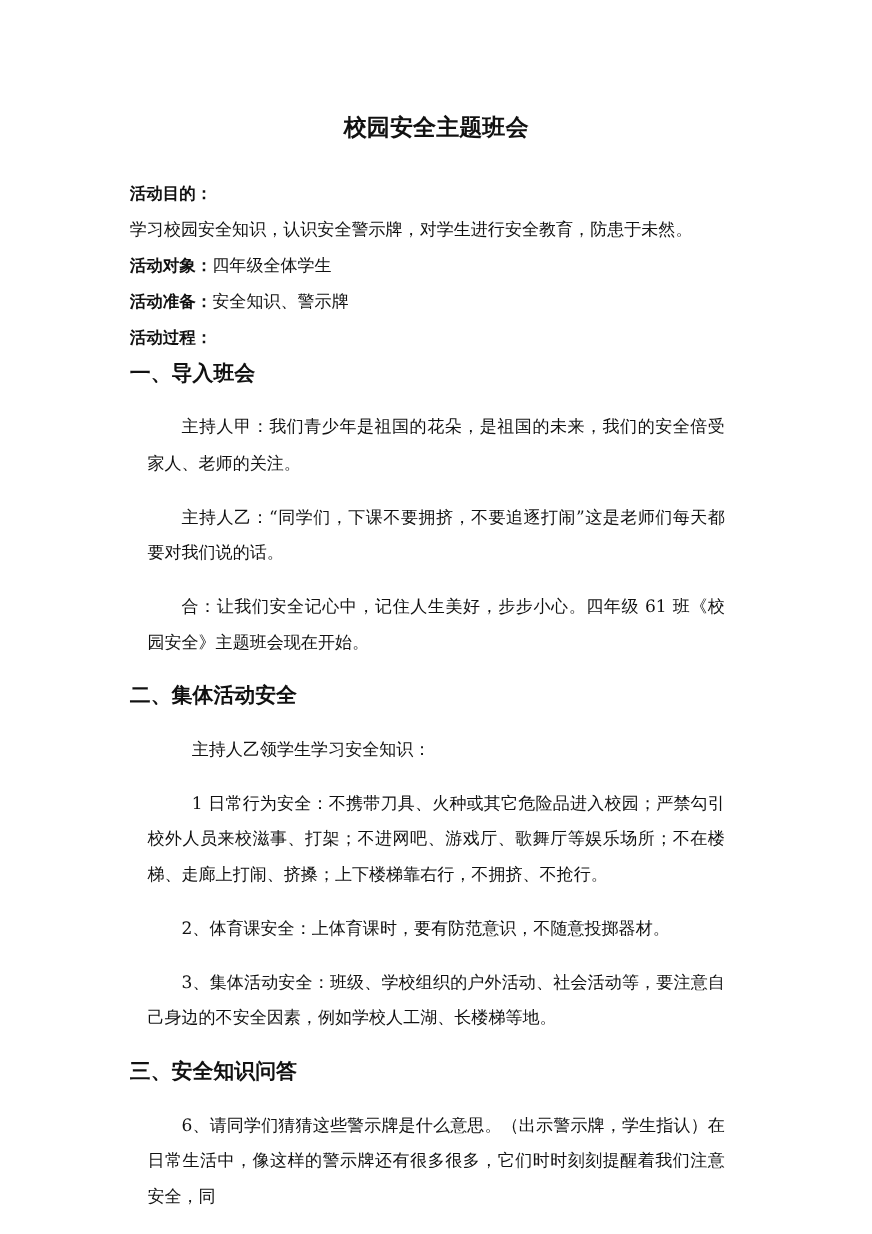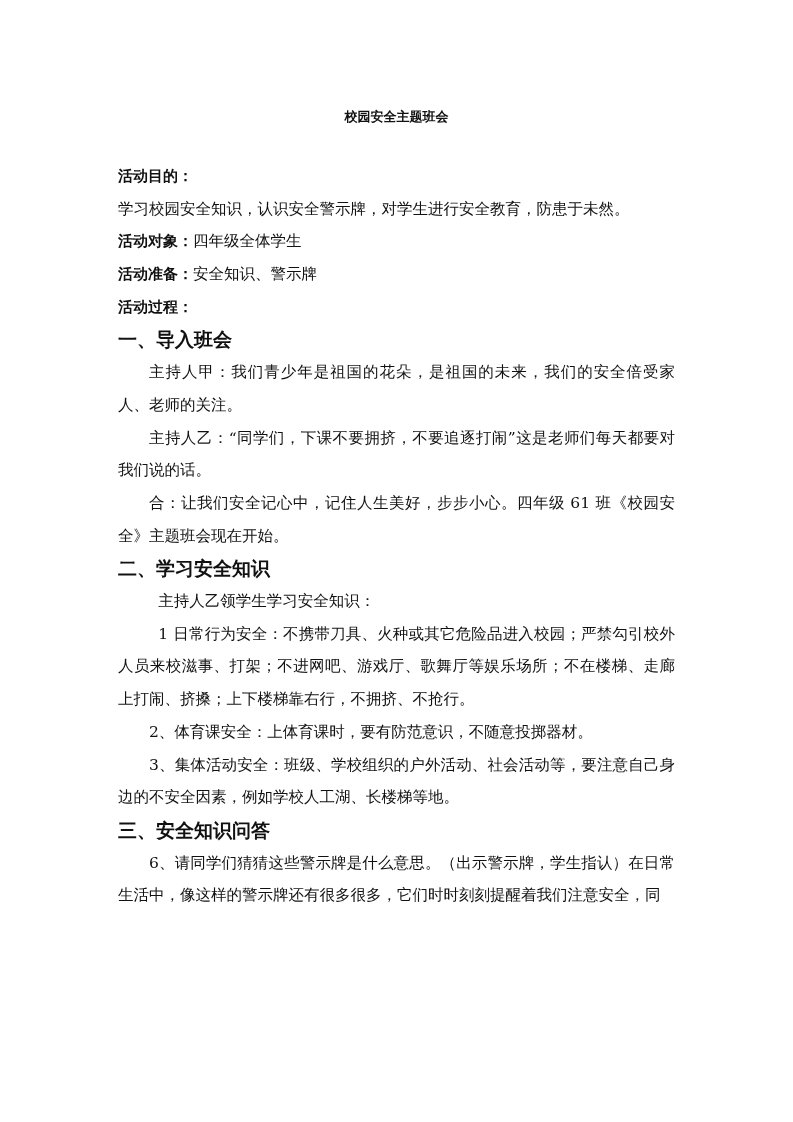--- a/index.html
+++ b/index.html
@@ -5,25 +5,25 @@
   html, body { margin: 0; padding: 0; background: #ffffff; }
   body { width: 793px; height: 1122px; position: relative; overflow: hidden; }
   .page {
     position: absolute; left: 118px; top: 100px; width: 557px;
     font-family: "DejaVu Serif", "Liberation Serif", serif;
     color: #111111;
     font-size: 15.5px;
   }
   .title {
     text-align: center; font-family: "DejaVu Sans", "Liberation Sans", sans-serif;
-    font-weight: bold; font-size: 13px; height: 33px; line-height: 33px;
+    font-weight: bold; font-size: 21px; height: 33px; line-height: 33px;
     margin-bottom: 27px;
   }
   .line { height: 32.7px; line-height: 32.7px; white-space: nowrap; overflow: hidden; }
-  .p { line-height: 32.7px; text-align: justify; text-justify: inter-character; margin: 0; }
+  .p { line-height: 32.7px; text-align: justify; text-justify: inter-character; margin: 16px; }
   .indent { text-indent: 2em; }
   .indent2 { text-indent: 2.6em; }
   .bold { font-family: "DejaVu Sans", "Liberation Sans", sans-serif; font-weight: bold; font-size: 19px; }
   .label { font-family: "DejaVu Sans", "Liberation Sans", sans-serif; font-weight: bold; font-size: 15px; }
 </style>
 </head>
 <body>
 
 <div class="page">
   <div class="title">校园安全主题班会</div>
@@ -41,21 +41,21 @@
   </div>
   <div class="line">
     <span class="label">活动过程：</span>
   </div>
 
   <div class="line bold">一、导入班会</div>
   <p class="p indent">主持人甲：我们青少年是祖国的花朵，是祖国的未来，我们的安全倍受家人、老师的关注。</p>
   <p class="p indent">主持人乙：“同学们，下课不要拥挤，不要追逐打闹”这是老师们每天都要对我们说的话。</p>
   <p class="p indent">合：让我们安全记心中，记住人生美好，步步小心。四年级 61 班《校园安全》主题班会现在开始。</p>
 
-  <div class="line bold">二、学习安全知识</div>
+  <div class="line bold">二、集体活动安全</div>
   <p class="p indent2">主持人乙领学生学习安全知识：</p>
   <p class="p indent2">1 日常行为安全：不携带刀具、火种或其它危险品进入校园；严禁勾引校外人员来校滋事、打架；不进网吧、游戏厅、歌舞厅等娱乐场所；不在楼梯、走廊上打闹、挤搡；上下楼梯靠右行，不拥挤、不抢行。</p>
   <p class="p indent">2、体育课安全：上体育课时，要有防范意识，不随意投掷器材。</p>
   <p class="p indent">3、集体活动安全：班级、学校组织的户外活动、社会活动等，要注意自己身边的不安全因素，例如学校人工湖、长楼梯等地。</p>
 
   <div class="line bold">三、安全知识问答</div>
   <p class="p indent">6、请同学们猜猜这些警示牌是什么意思。（出示警示牌，学生指认）在日常生活中，像这样的警示牌还有很多很多，它们时时刻刻提醒着我们注意安全，同</p>
 </div>
 
 </body></html>

